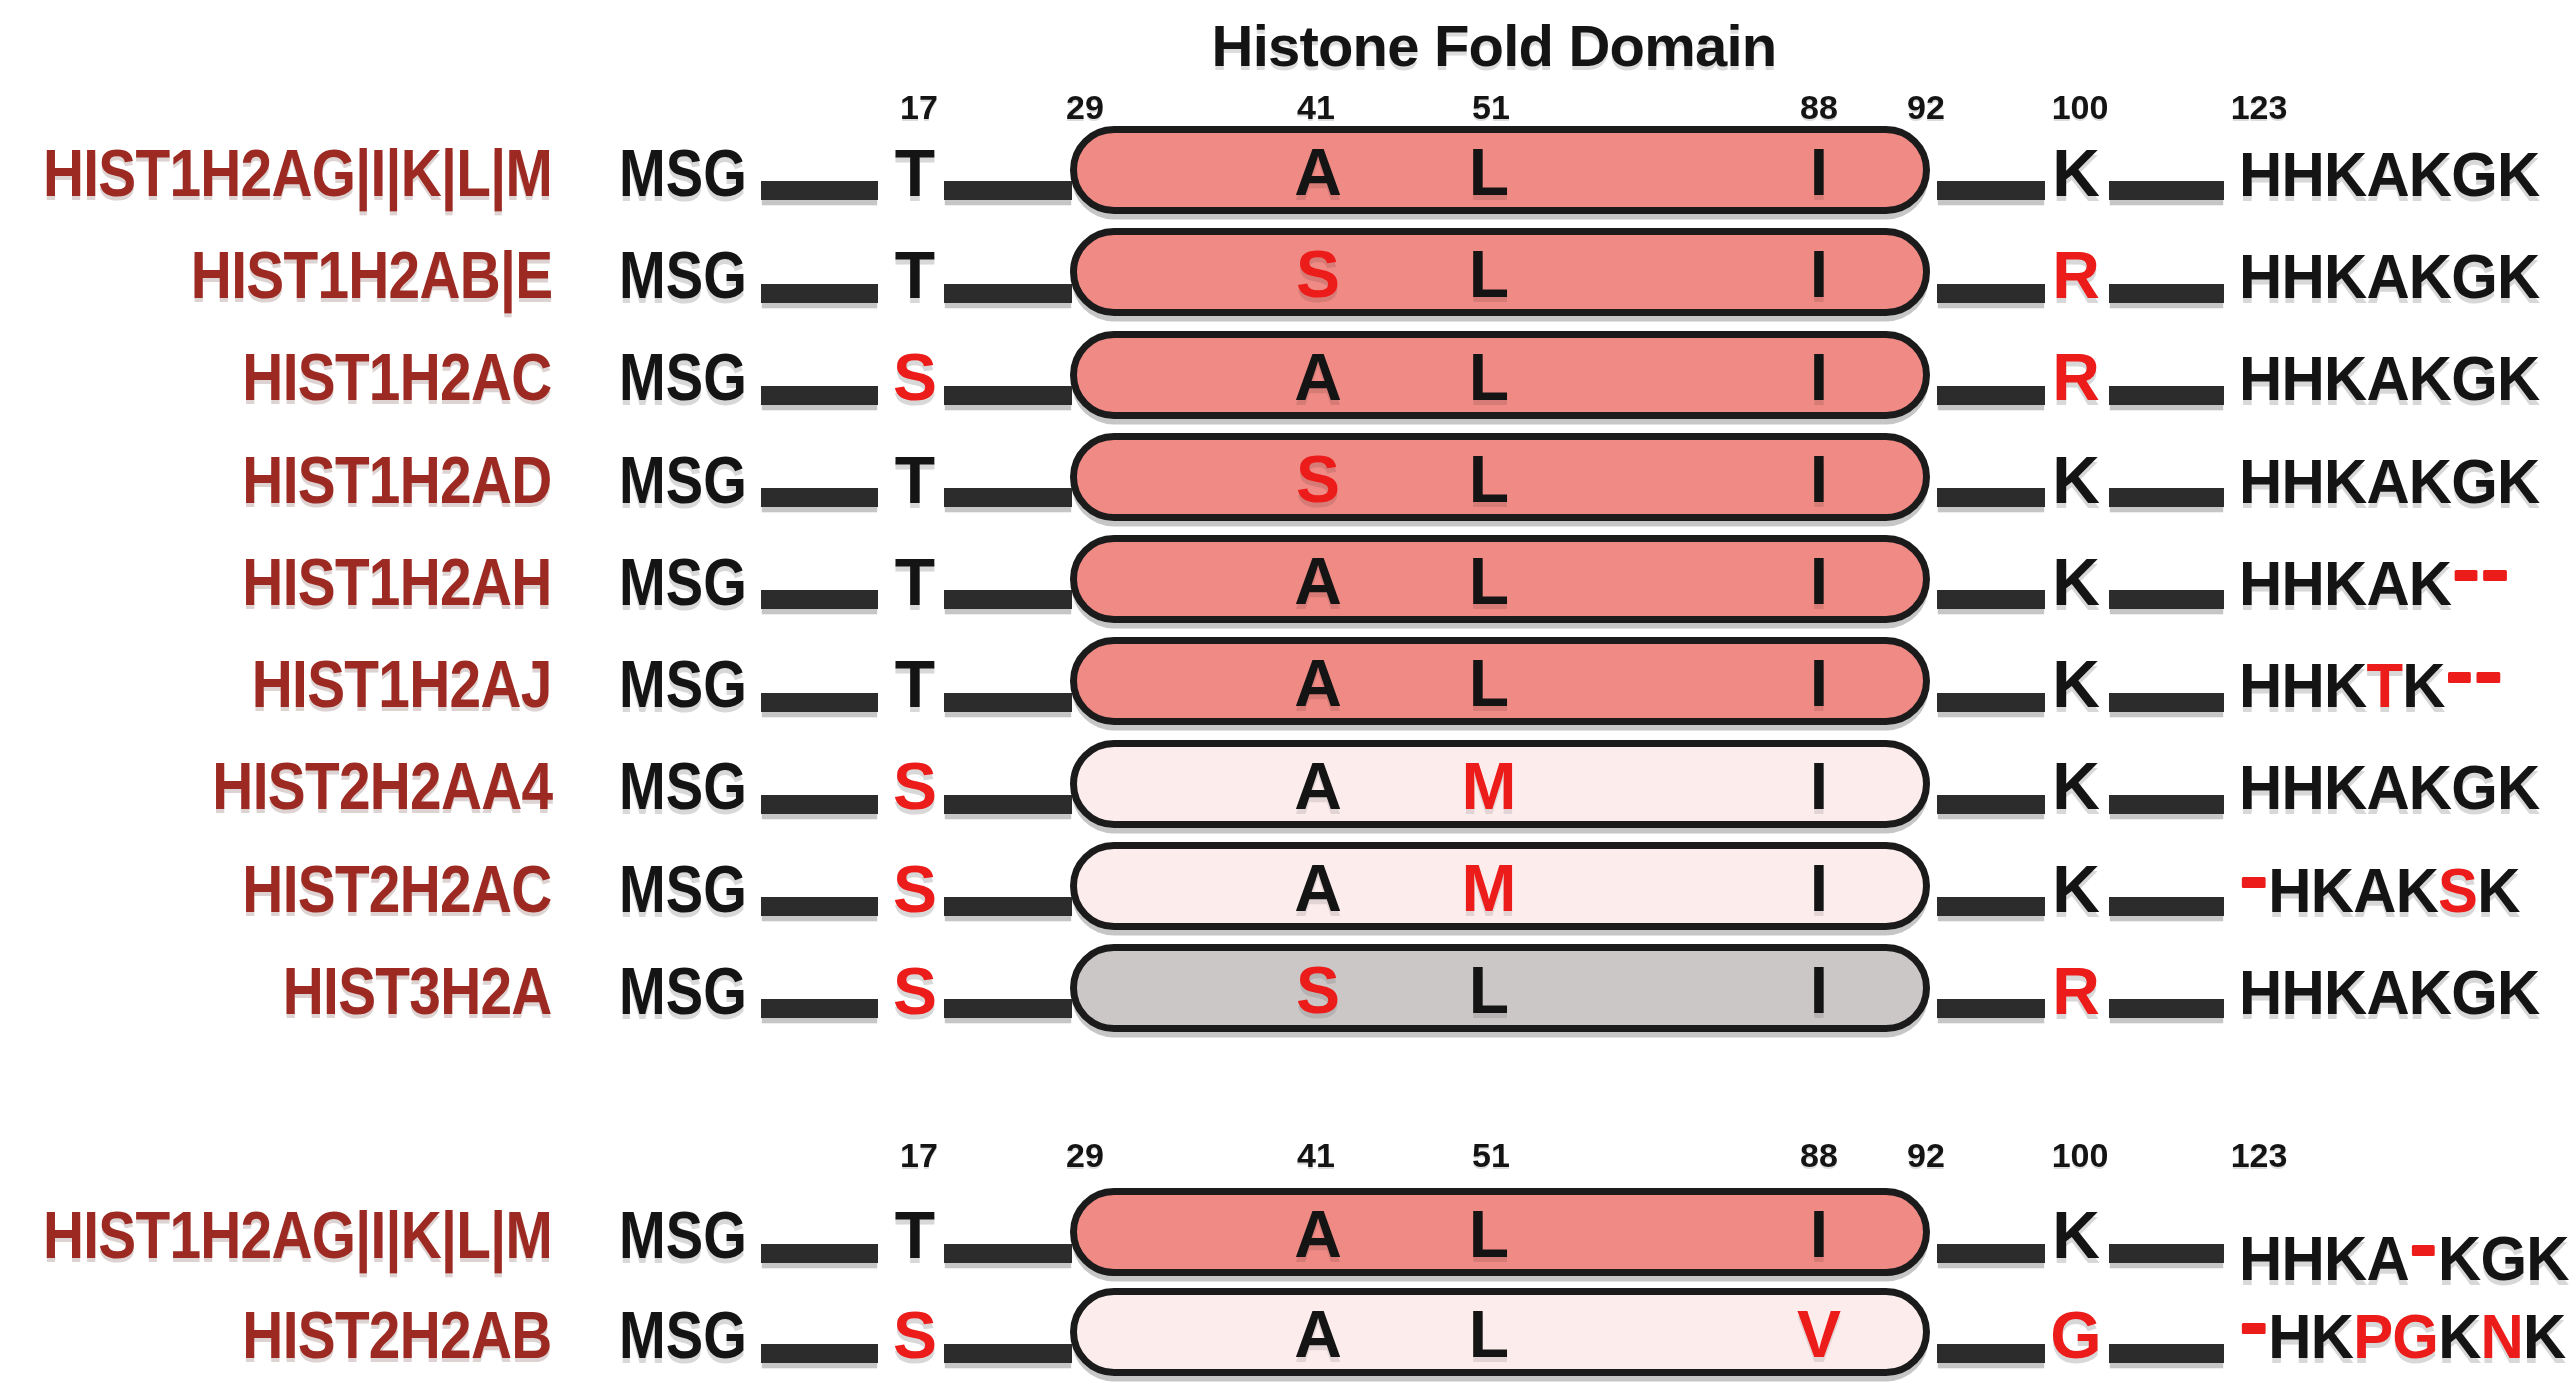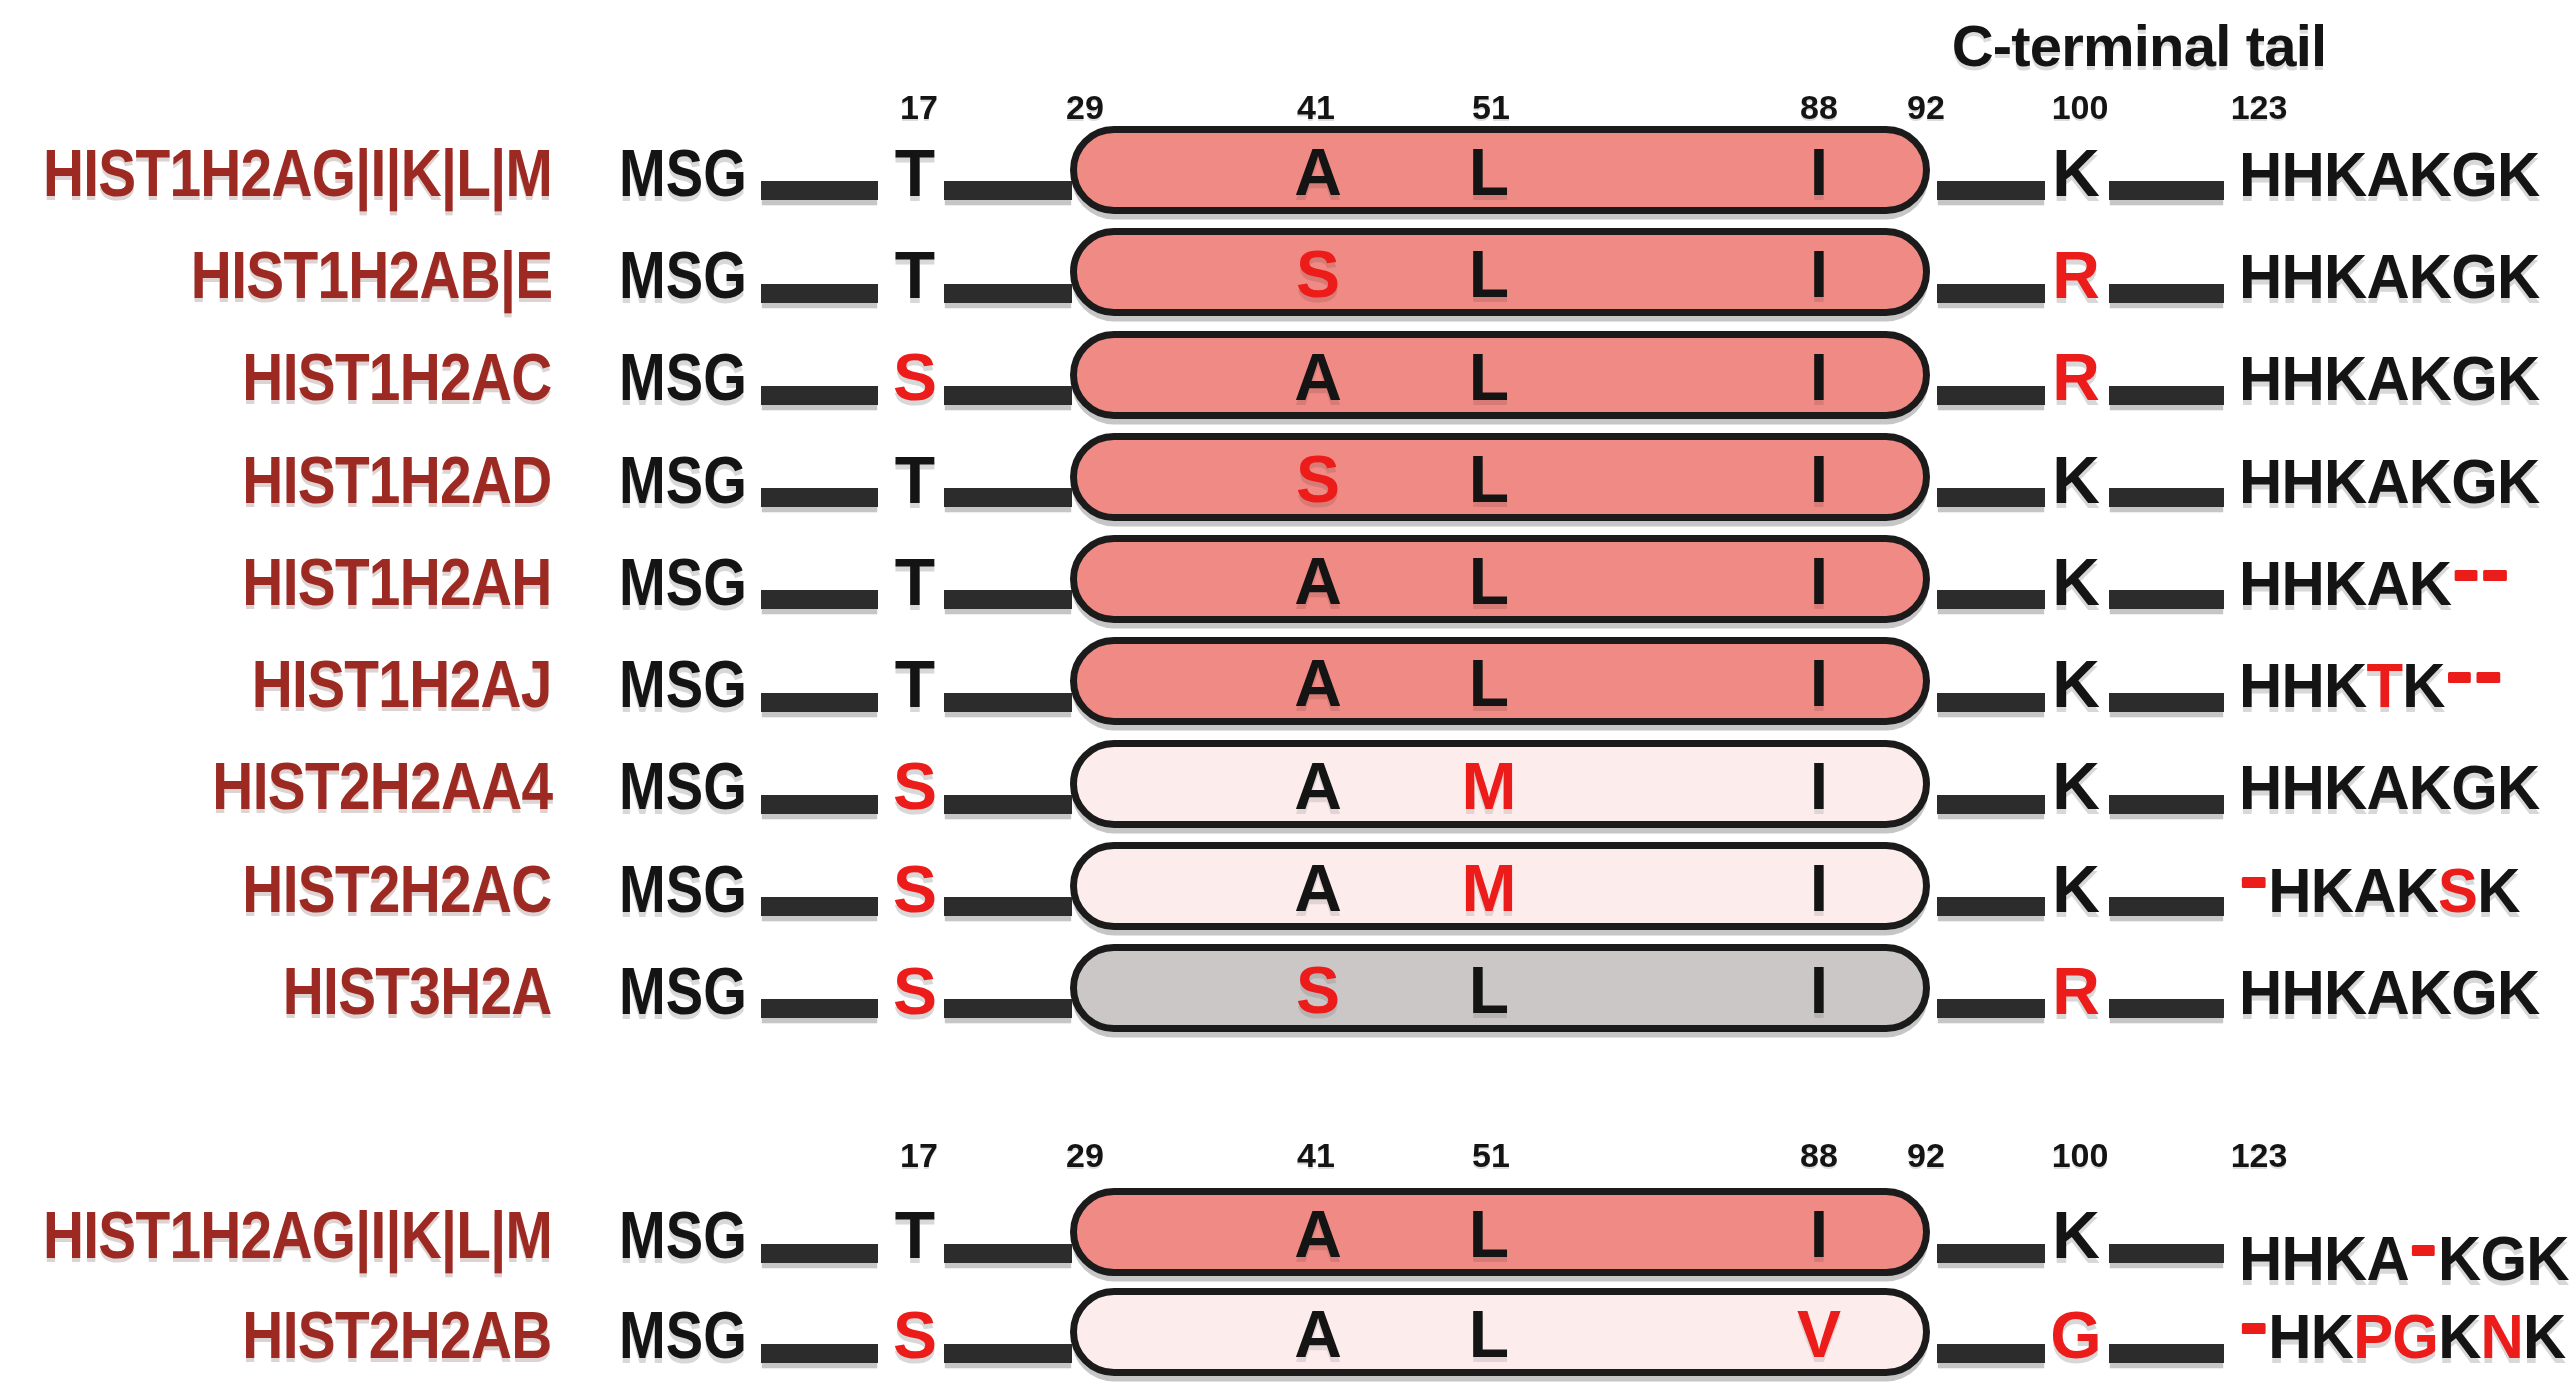--- a/index.html
+++ b/index.html
@@ -64,21 +64,21 @@
   .dash{
     display:inline-block;width:24.6px;height:11.5px;border-radius:1.5px;
     margin:0 3.1px;transform:translateY(-24px);
     text-shadow:none;
   }
 </style>
 </head>
 <body>
 
 <div id="canvas">
-  <div class="hdr" style="left:2139px">C-terminal tail</div>
+  <div class="hdr" style="left:1494px">Histone Fold Domain</div>
   <div id="rows-root">
       <div>
         <div class="num" style="left: 919px; top: 90px;">17</div>
         <div class="num" style="left: 1085px; top: 90px;">29</div>
         <div class="num" style="left: 1316px; top: 90px;">41</div>
         <div class="num" style="left: 1491px; top: 90px;">51</div>
         <div class="num" style="left: 1819px; top: 90px;">88</div>
         <div class="num" style="left: 1926px; top: 90px;">92</div>
         <div class="num" style="left: 2080px; top: 90px;">100</div>
         <div class="num" style="left: 2259px; top: 90px;">123</div>

